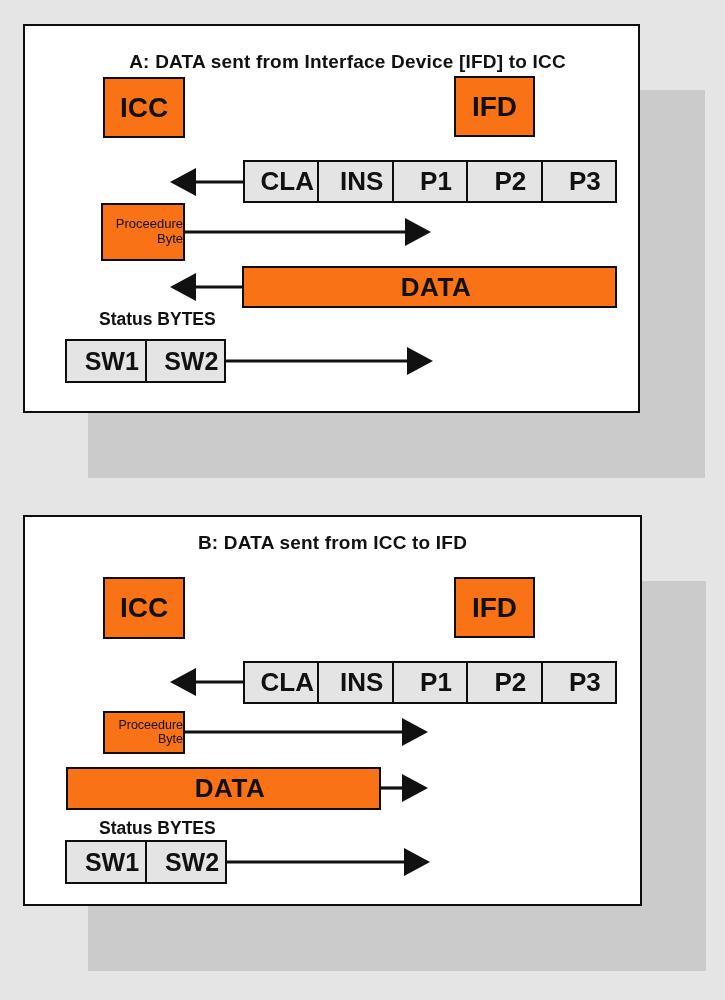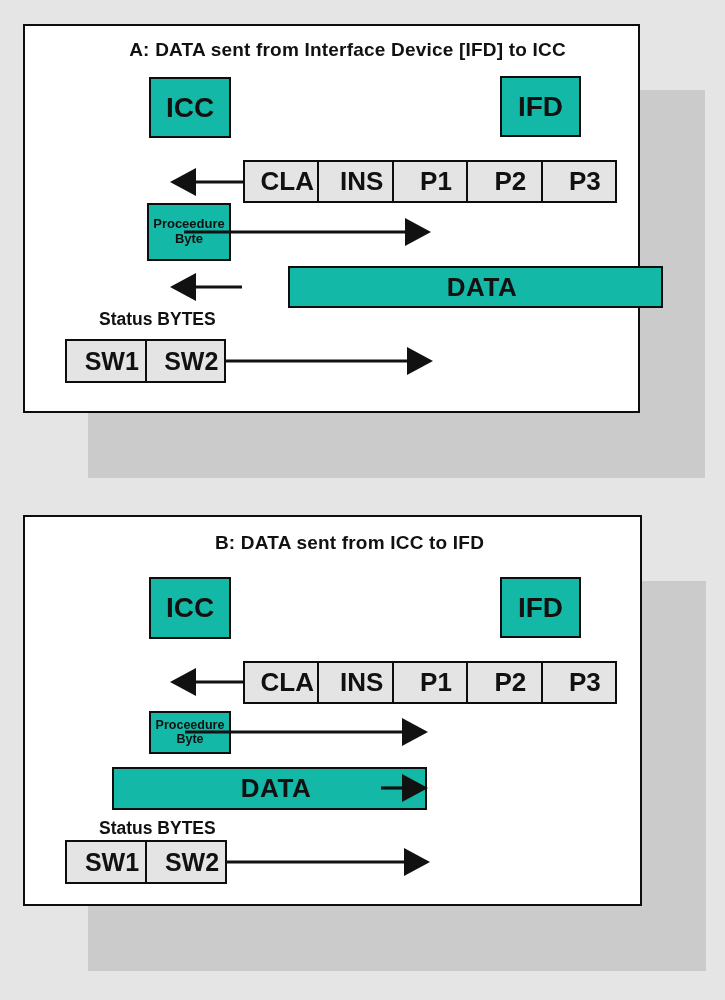--- a/index.html
+++ b/index.html
@@ -27,37 +27,37 @@
   }
   .title{
     position:absolute;
     text-align:center;
     font-weight:700;
     font-size:19px;
     letter-spacing:0.2px;
   }
   .gbox{
     position:absolute;
-    background:#14b8a6;
+    background:#f97316;
     border:2.4px solid #0d0d0d;
     box-sizing:border-box;
     display:flex;
     align-items:center;
     justify-content:center;
     font-weight:700;
-    margin-left:46px;
   }
   .node{ font-size:28px; }
   .databox{ font-size:26px; letter-spacing:0.5px;padding-left:13px; }
   .procbox{
     flex-direction:column;
-    font-weight:700;
+    font-weight:400;
     font-size:13px;
     line-height:1.15;
     text-align:center;
+    align-items:flex-end;
   }
   .procbox.small{ font-size:12.5px; line-height:1.05; }
   .cellrow{
     position:absolute;
     display:flex;
     background:#e4e4e4;
     border:2.4px solid #0d0d0d;
     box-sizing:border-box;
   }
   .cell{
@@ -84,21 +84,21 @@
   }
 </style>
 </head>
 <body>
 
 <div class="stage">
 
   <div class="shadow" style="left:88px;top:90px;width:617px;height:388px;"></div>
   <div class="panel" style="left:23px;top:24px;width:617px;height:389px;"></div>
 
-  <div class="title" style="left:23px;top:39px;width:649px;">A: DATA sent from Interface Device [IFD] to ICC</div>
+  <div class="title" style="left:23px;top:51px;width:649px;">A: DATA sent from Interface Device [IFD] to ICC</div>
 
   <div class="gbox node" style="left:103px;top:77px;width:82px;height:61px;">
     <span>ICC</span>
   </div>
 
   <div class="gbox node" style="left:454px;top:76px;width:81px;height:61px;">
     <span>IFD</span>
   </div>
 
   <div class="cellrow" style="left:243px;top:160px;width:374px;height:43px;">
@@ -121,21 +121,21 @@
   <div class="statuslabel" style="left:83px;top:309px;">Status BYTES</div>
 
   <div class="cellrow" style="left:65px;top:339px;width:161px;height:44px;">
     <div class="cell swcell">SW1</div>
     <div class="cell swcell">SW2</div>
   </div>
 
   <div class="shadow" style="left:88px;top:581px;width:618px;height:390px;"></div>
   <div class="panel" style="left:23px;top:515px;width:619px;height:391px;"></div>
 
-  <div class="title" style="left:40px;top:532px;width:619px;">B: DATA sent from ICC to IFD</div>
+  <div class="title" style="left:23px;top:532px;width:619px;">B: DATA sent from ICC to IFD</div>
 
   <div class="gbox node" style="left:103px;top:577px;width:82px;height:62px;">
     <span>ICC</span>
   </div>
 
   <div class="gbox node" style="left:454px;top:577px;width:81px;height:61px;">
     <span>IFD</span>
   </div>
 
   <div class="cellrow" style="left:243px;top:661px;width:374px;height:43px;">

